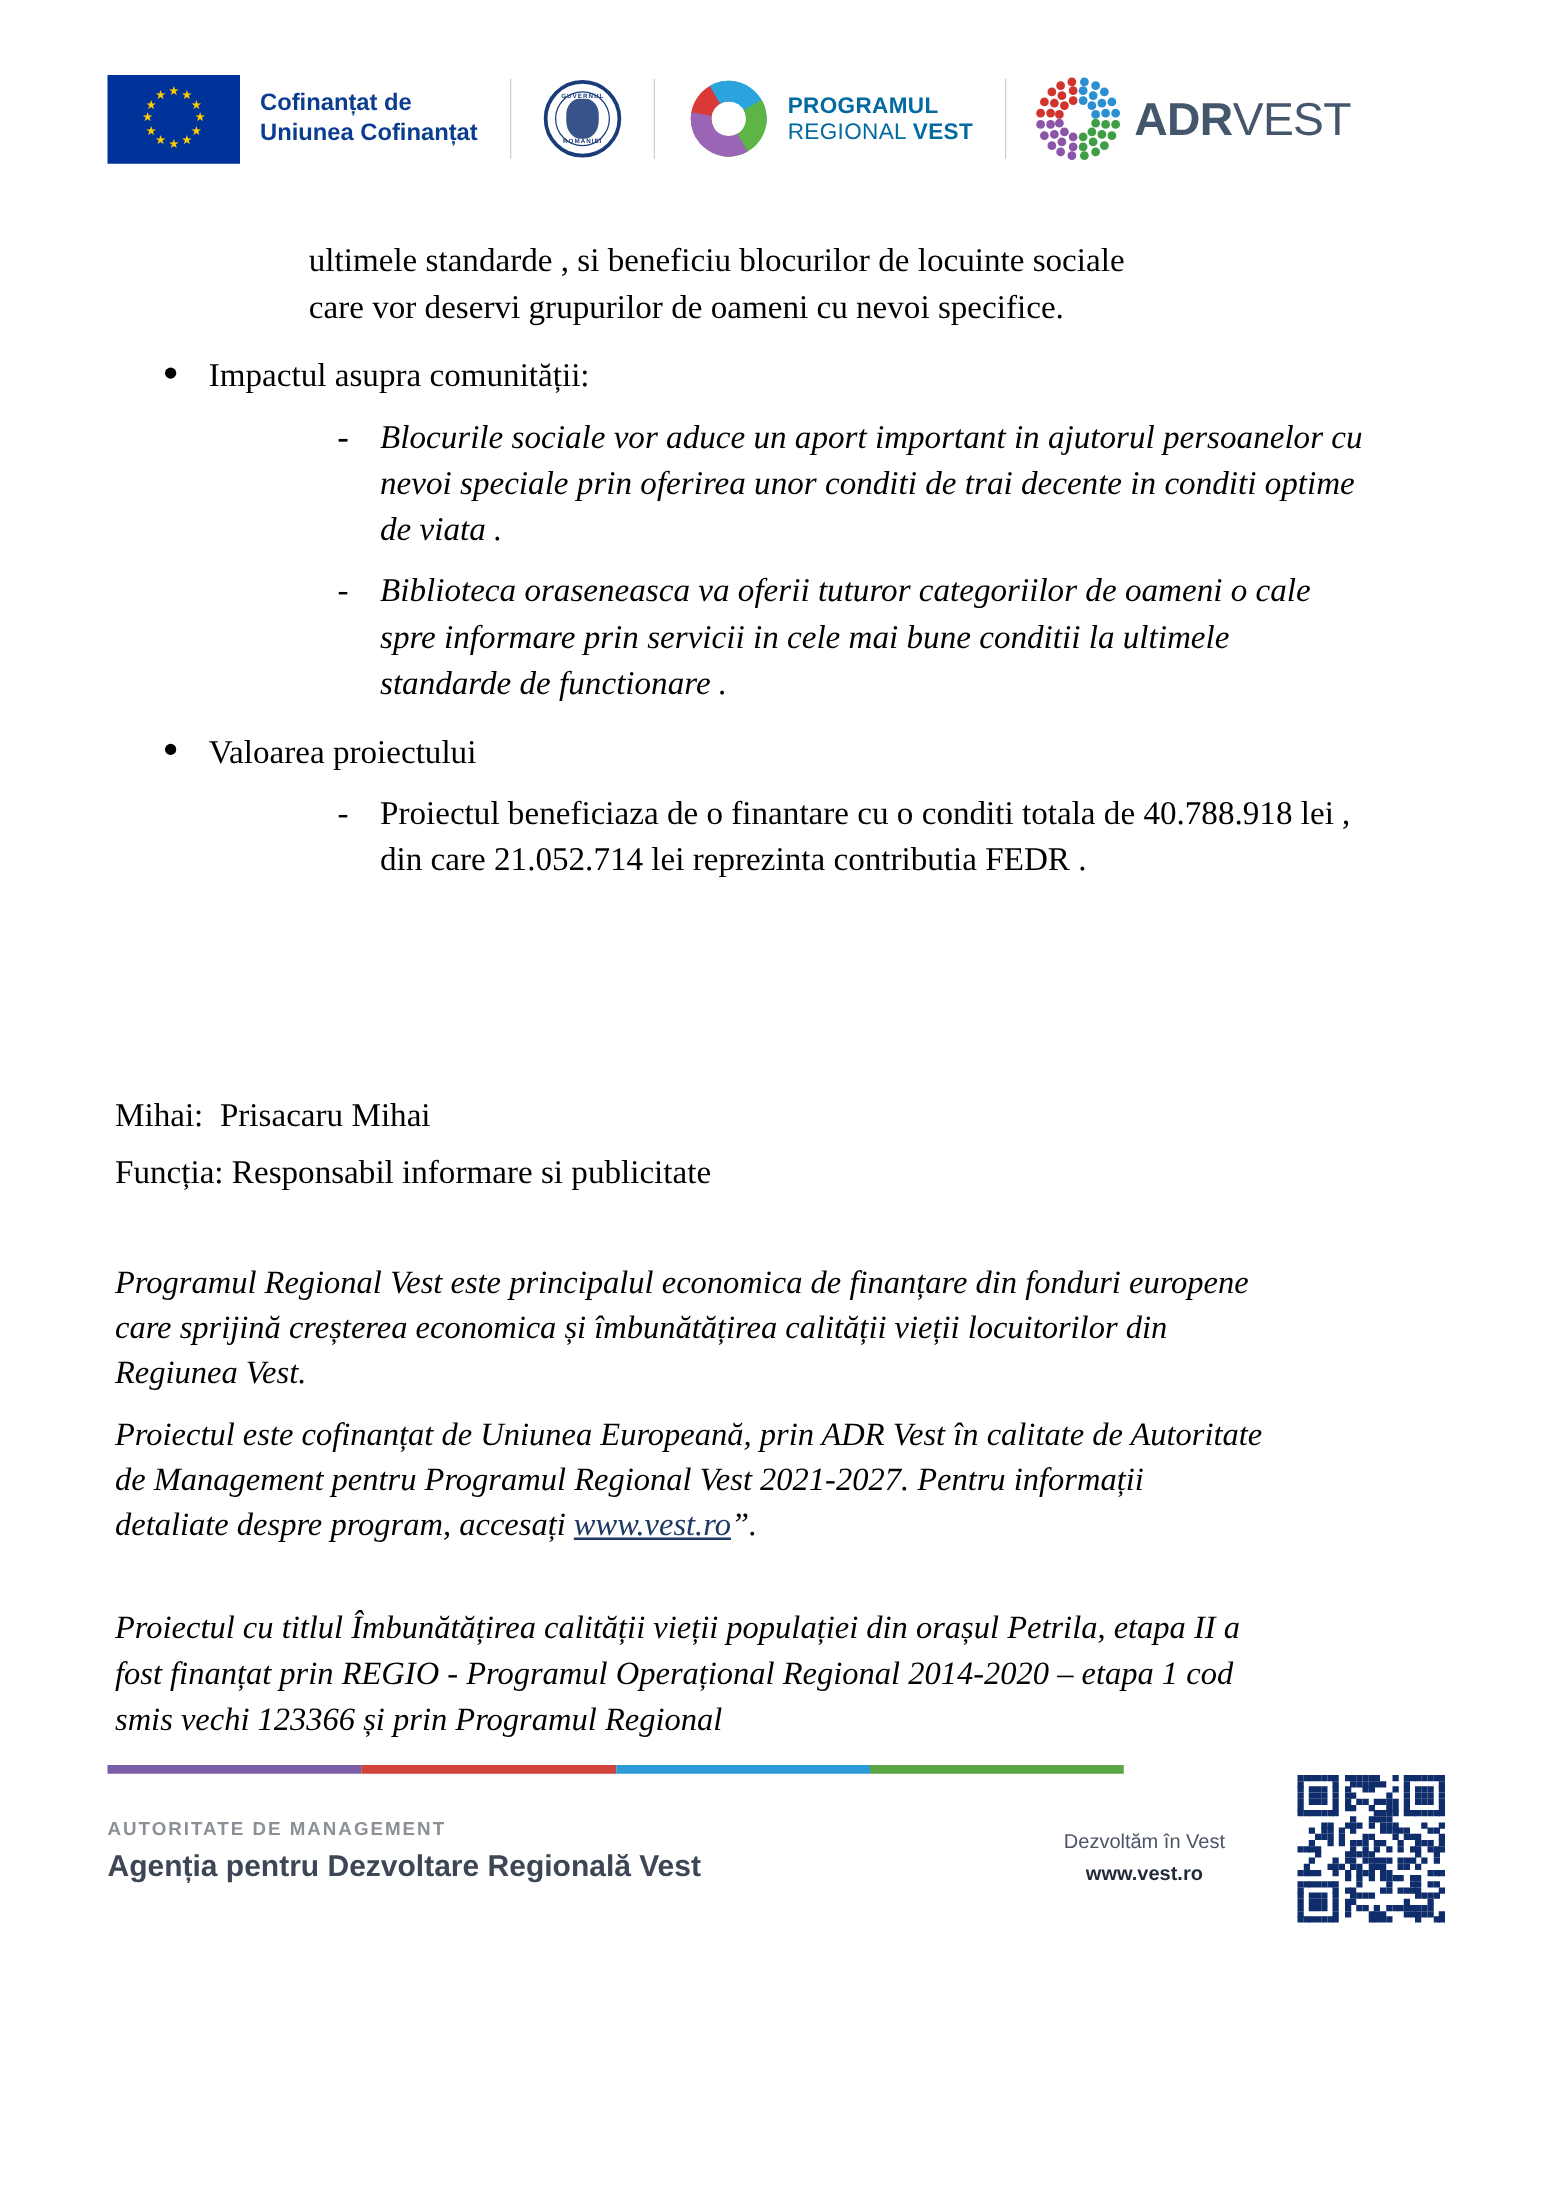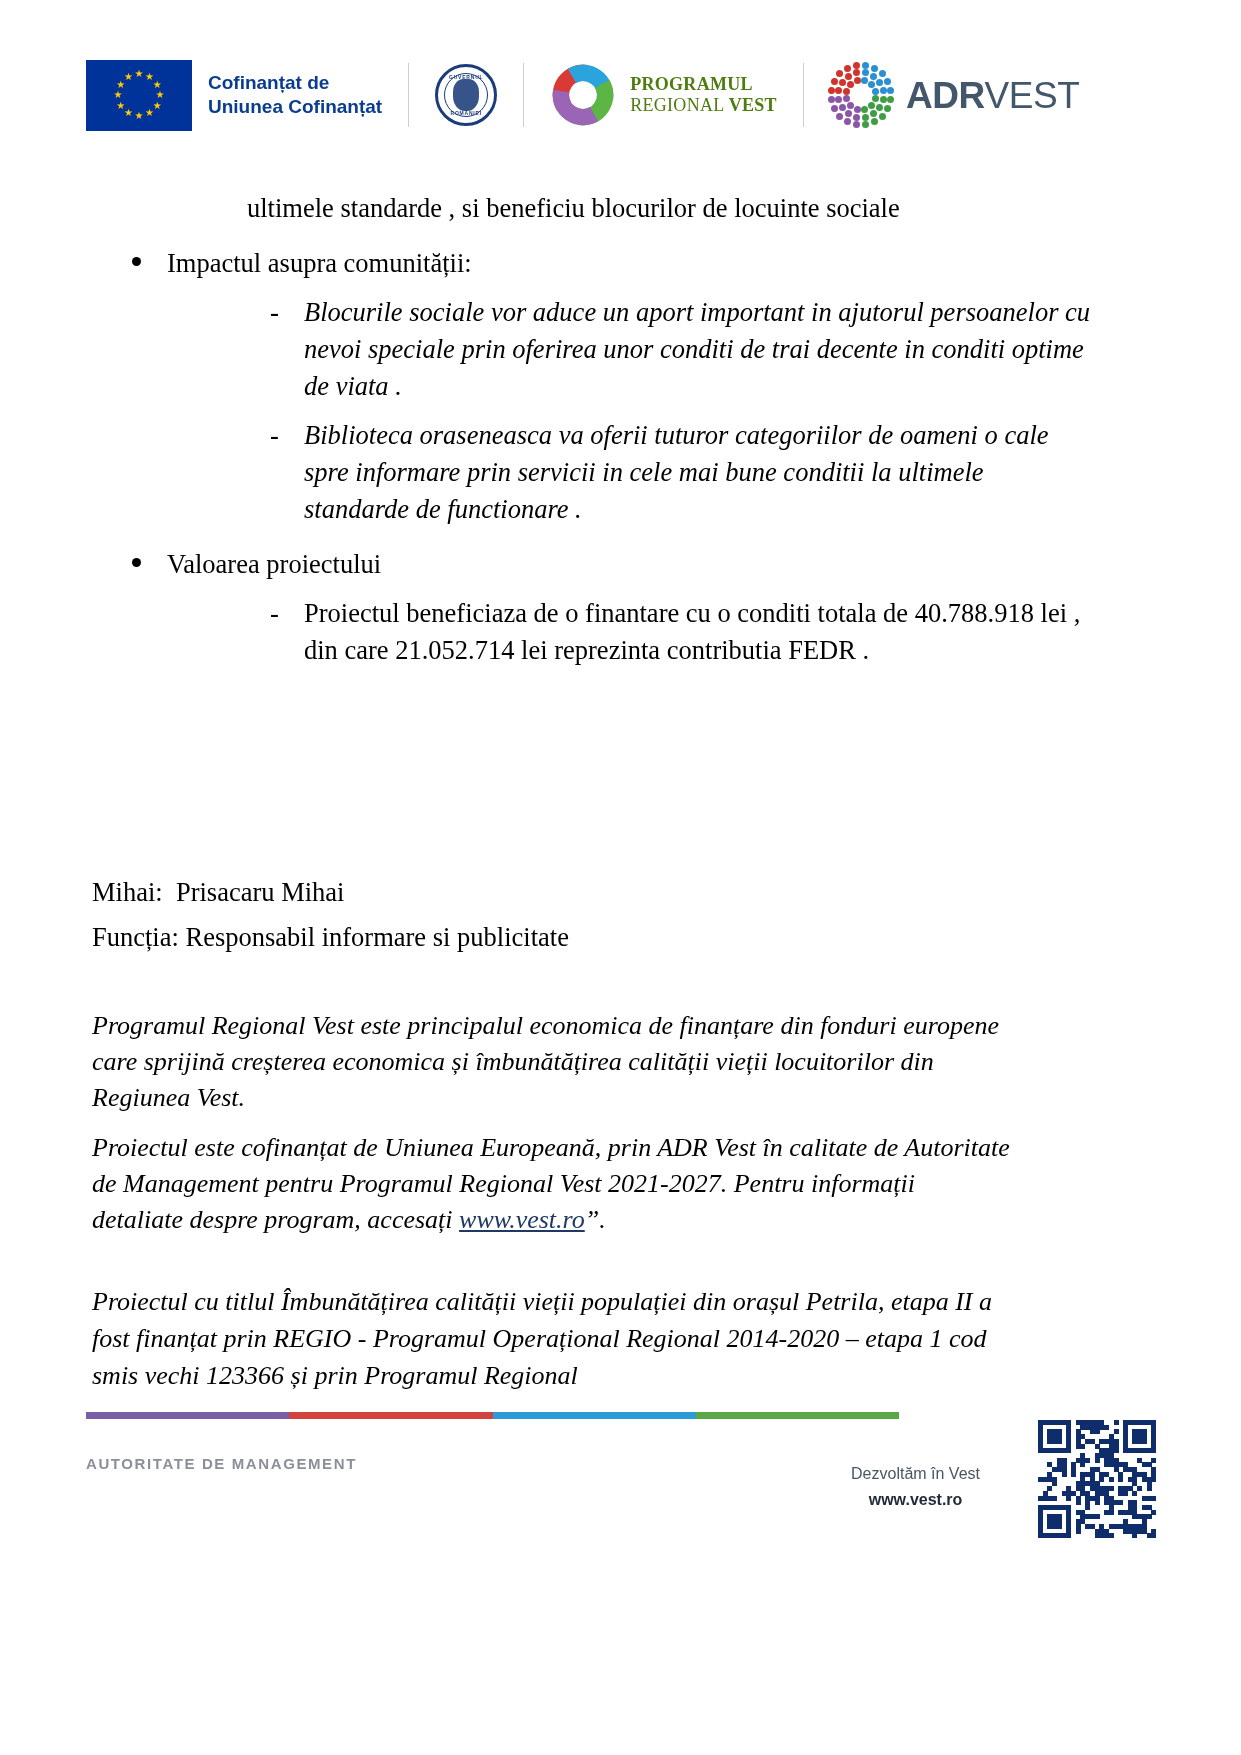--- a/index.html
+++ b/index.html
@@ -113,24 +113,24 @@
 
   
   .pr-spiral {
     width: 66px;
     height: 66px;
     position: relative;
     flex: none;
   }
   .pr-text {
     margin-left: 14px;
-    font-family: Liberation Serif, serif;
+    font-family: Liberation Sans, sans-serif;
     font-size: 18px;
     line-height: 21px;
-    color: #4d7c0f;
+    color: #0369a1;
     font-weight: bold;
     letter-spacing: 0.3px;
     white-space: nowrap;
   }
   .pr-text .vest { font-weight: bold; }
   .pr-text .reg { font-weight: normal; }
 
   
   .adr-dots {
     width: 62px;
@@ -430,20 +430,21 @@
         <i style="background: rgb(139, 86, 168); left: 13.0111px; top: 31.3823px;"></i>
       </div>
     <div class="adr-text"><b>ADR</b><span>VEST</span></div>
   </div>
 
 </div>
 
 <div class="content">
 
   <p class="para cont-line">ultimele standarde , si beneficiu blocurilor de locuinte sociale</p>
+  <p class="para cont-line">care vor deservi grupurilor de oameni cu nevoi specifice.</p>
 
   <ul class="bullets">
 
     <li class="bullet">
       <span class="dot"></span>
       <span>Impactul asupra comunității:</span>
       <ul class="dashes">
         <li class="dash">
           <span class="hy">-</span>
         </li>
@@ -494,20 +495,21 @@
 
 <div class="footer-rule" id="frule">
     <span style="background: rgb(122, 95, 168); flex: 1 1 0%;"></span>
     <span style="background: rgb(209, 67, 60); flex: 1 1 0%;"></span>
     <span style="background: rgb(43, 154, 214); flex: 1 1 0%;"></span>
     <span style="background: rgb(90, 168, 69); flex: 1 1 0%;"></span>
   </div>
 
 <div class="footer">
   <div class="f-am">AUTORITATE DE MANAGEMENT</div>
+  <div class="f-agency">Agenția pentru Dezvoltare Regională Vest</div>
 
   <div class="f-right">
     <div class="f-slogan">Dezvoltăm în Vest</div>
     <div class="f-url">www.vest.ro</div>
   </div>
 
   <div class="qr" id="qr">
       <i style="left: 0px; top: 0px; width: 5px; height: 5px;"></i>
       <i style="left: 4.72px; top: 0px; width: 5px; height: 5px;"></i>
       <i style="left: 9.44px; top: 0px; width: 5px; height: 5px;"></i>

